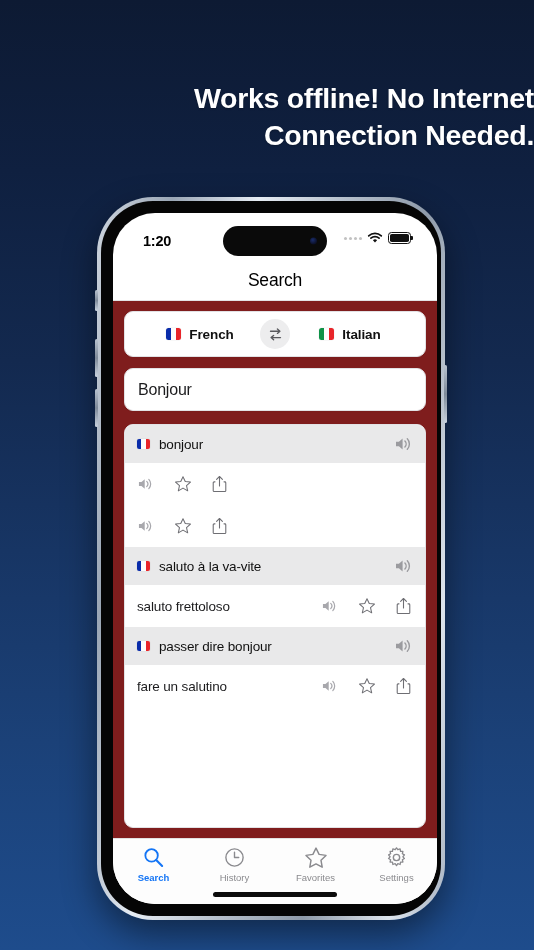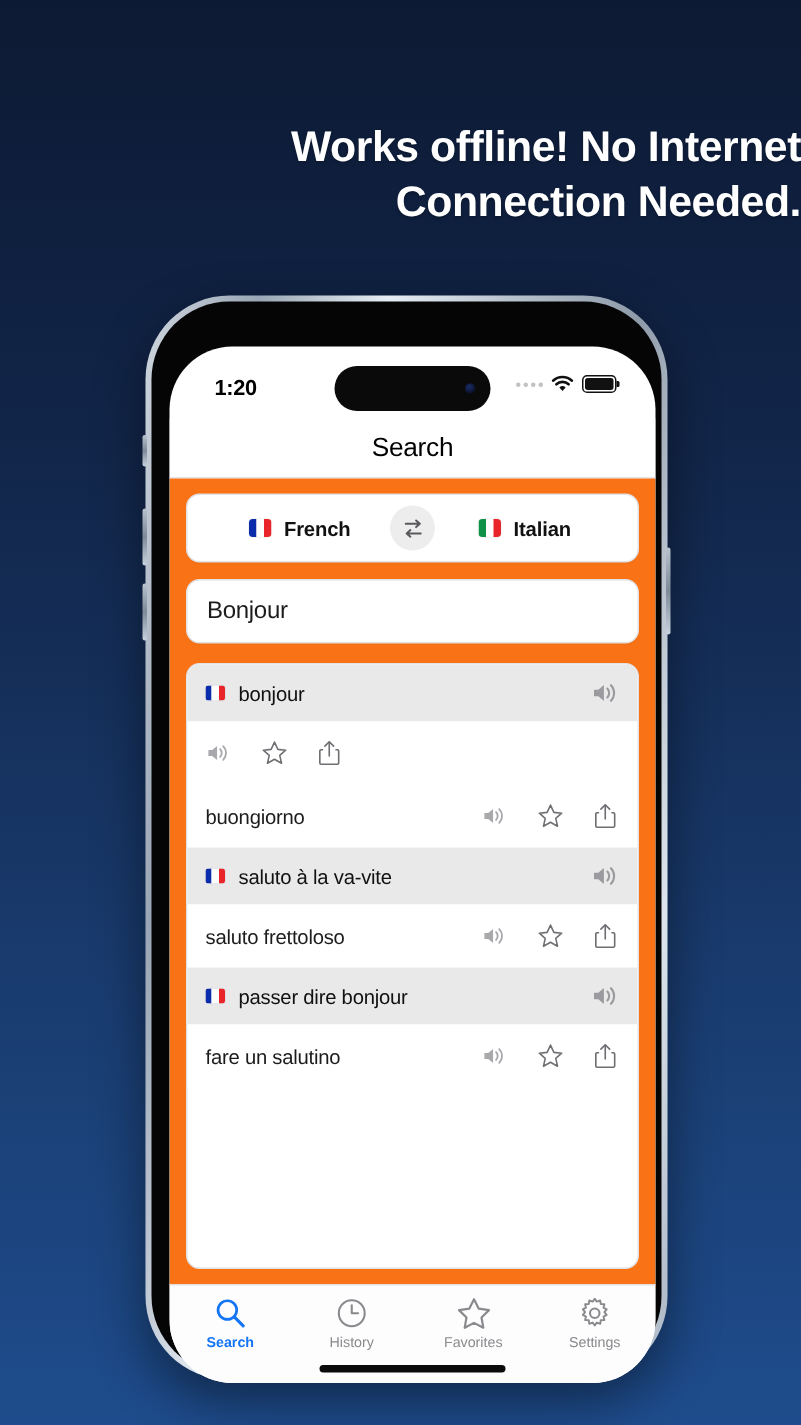--- a/index.html
+++ b/index.html
@@ -52,21 +52,20 @@
     border-radius: 52px;
     background: #050505;
   }
   .phone-screen {
     position: absolute;
     left: 12px; top: 12px;
     width: 324px; height: 691px;
     border-radius: 42px;
     background: #ffffff;
     overflow: hidden;
-    margin-top: 18px;
   }
 
   
   .btn-side { position: absolute; background: linear-gradient(180deg,#b8c2cf,#7e8a99,#c8d2de); border-radius: 2px; }
   .btn-silence { left: -2px; top: 93px;  width: 3px; height: 21px; }
   .btn-volup   { left: -2px; top: 142px; width: 3px; height: 38px; }
   .btn-voldn   { left: -2px; top: 192px; width: 3px; height: 38px; }
   .btn-power   { right: -2px; top: 168px; width: 3px; height: 58px; }
 
   
@@ -127,21 +126,21 @@
     border-bottom: 1px solid #e3e3e5;
   }
   .nav-title {
     font-size: 17.5px;
     color: #000;
     letter-spacing: -0.2px;
   }
 
   
   .app-body {
-    background: #f97316;
+    background: #7f1d1d;
     padding: 10px 11px 0 11px;
     height: 540px;
     position: relative;
   }
 
   .card {
     background: #fff;
     border: 1px solid #e2e2e5;
     border-radius: 9px;
     box-shadow: 0 1px 1.5px rgba(0,0,0,0.035);
@@ -377,21 +376,20 @@
               </svg>
               <svg class="ico" width="15" height="18" viewBox="0 0 16 19">
                 <path d="M3.2 7.2 H2.2 a0.9 0.9 0 0 0 -0.9 0.9 V16.6 a0.9 0.9 0 0 0 0.9 0.9 H13.8 a0.9 0.9 0 0 0 0.9 -0.9 V8.1 a0.9 0.9 0 0 0 -0.9 -0.9 H12.8" fill="none" stroke="#6e6e73" stroke-width="1.15" stroke-linecap="round" stroke-linejoin="round"></path>
                 <path d="M8 11.6 V1.7" stroke="#6e6e73" stroke-width="1.15" stroke-linecap="round"></path>
                 <path d="M4.9 4.6 L8 1.5 L11.1 4.6" fill="none" stroke="#6e6e73" stroke-width="1.15" stroke-linecap="round" stroke-linejoin="round"></path>
               </svg>
             </span>
           </div>
 
           <div class="row-item">
-            <span class="term">buongiorno</span>
             <span class="row-actions">
               <svg class="ico" width="17" height="14" viewBox="0 0 19 16">
                 <path d="M2 5.8 H4.9 L8.6 2.6 V13.4 L4.9 10.2 H2 Z" fill="#a8a8ad"></path>
                 <path d="M10.9 5.0 a4.3 4.3 0 0 1 0 6.0" stroke="#a8a8ad" stroke-width="1.4" fill="none" stroke-linecap="round"></path>
                 <path d="M13.3 2.8 a7.5 7.5 0 0 1 0 10.4" stroke="#a8a8ad" stroke-width="1.4" fill="none" stroke-linecap="round"></path>
               </svg>
               <svg class="ico" width="18" height="18" viewBox="0 0 20 20">
                 <path d="M10 1.9 L12.5 7.3 L18.3 7.9 L13.9 11.8 L15.2 17.6 L10 14.6 L4.8 17.6 L6.1 11.8 L1.7 7.9 L7.5 7.3 Z" fill="none" stroke="#6e6e73" stroke-width="1.15" stroke-linejoin="round"></path>
               </svg>
               <svg class="ico" width="15" height="18" viewBox="0 0 16 19">

